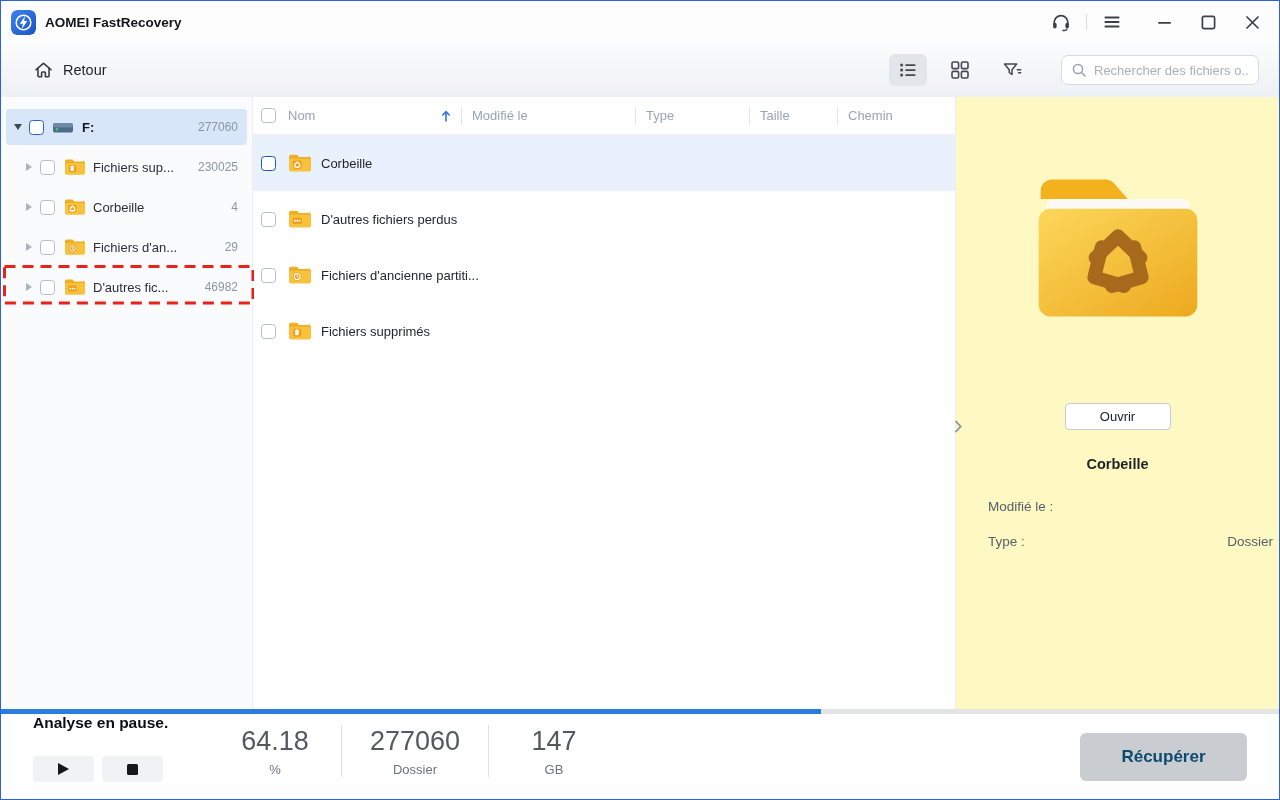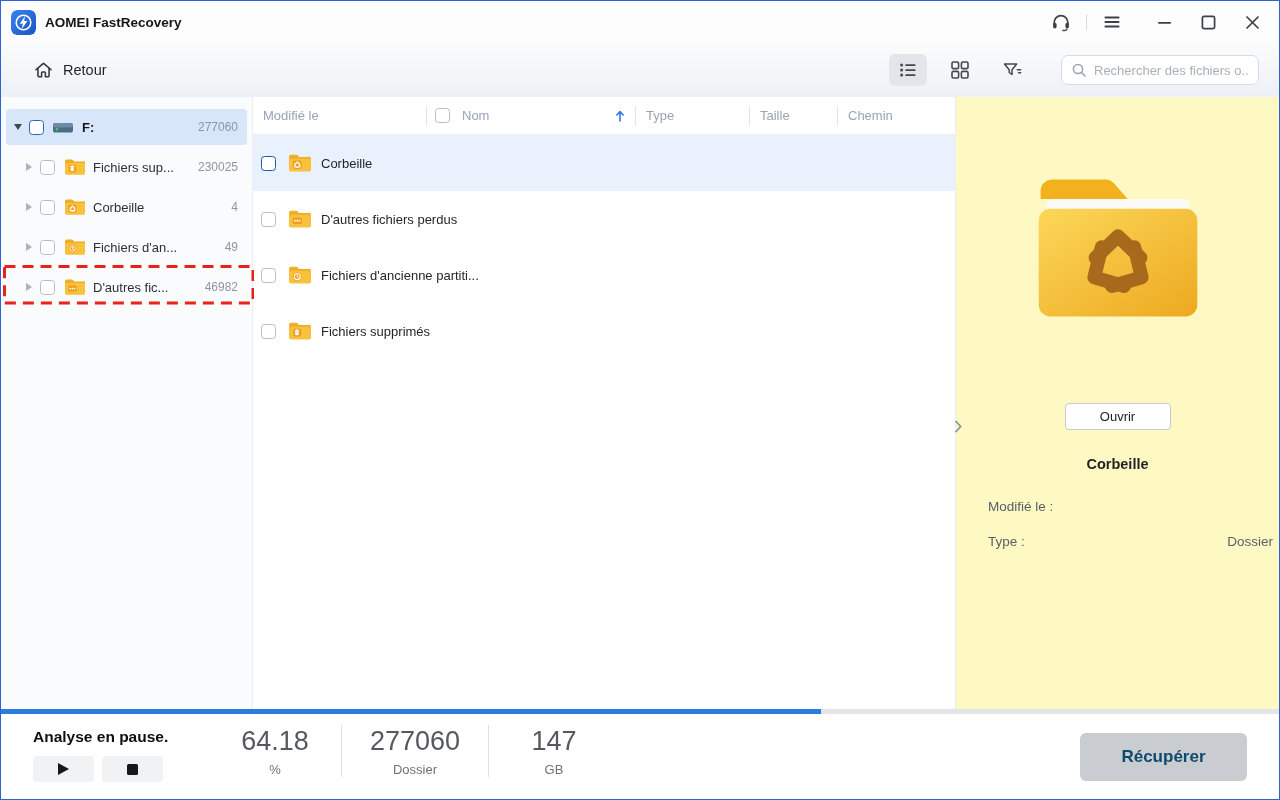--- a/index.html
+++ b/index.html
@@ -65,21 +65,21 @@
   .big-folder { position:absolute; left:50%; transform:translateX(-50%); top:64px; }
   .open-btn { position:absolute; left:50%; transform:translateX(-50%); top:306px; width:106px; height:27px; background:#fff; border:1px solid #c6cbd2; border-radius:4px; font-size:13px; color:#202327; font-family:inherit; cursor:pointer; }
   .preview-title { position:absolute; top:359px; width:100%; text-align:center; font-size:14.5px; font-weight:bold; color:#1e2126; }
   .meta-row { position:absolute; left:32px; right:6px; display:flex; justify-content:space-between; font-size:13.5px; color:#596069; }
   .meta-mod { top:402px; } .meta-type { top:437px; }
 
   
   .footer { height:90px; flex:0 0 90px; position:relative; background:#fff; }
   .progress-track { position:absolute; top:0; left:0; right:0; height:5px; background:#e3e4e6; }
   .progress-fill { height:100%; background:#2b7ce0; width:0; }
-  .status-label { position:absolute; left:32px; top:19px; font-size:15.5px; font-weight:bold; color:#0d0e10; }
+  .status-label { position:absolute; left:32px; top:5px; font-size:15.5px; font-weight:bold; color:#0d0e10; }
   .media-btns { position:absolute; left:32px; top:47px; display:flex; gap:8px; }
   .media-btn { width:61px; height:26px; background:#f1f2f4; border:none; border-radius:4px; display:flex; align-items:center; justify-content:center; cursor:pointer; }
   .play-tri { width:0; height:0; border-left:11px solid #17181a; border-top:6.5px solid transparent; border-bottom:6.5px solid transparent; }
   .stop-sq { width:11px; height:11px; background:#17181a; border-radius:1.5px; }
   .stats { position:absolute; left:208px; top:13px; display:flex; align-items:center; height:58px; }
   .stat { text-align:center; }
   .stat .val { font-size:27px; color:#55595f; line-height:32px; }
   .stat .unit { font-size:13px; color:#6d727a; margin-top:5px; }
   .stat-1 { width:132px; } .stat-2 { width:146px; } .stat-3 { width:130px; }
   .stat-div { width:1px; height:52px; background:#dde0e4; }
@@ -235,21 +235,21 @@
         <span class="caret-right"></span>
         <span class="checkbox"></span>
         <svg class="foldicon" width="22" height="18" viewBox="0 0 22 18">
           <path d="M1 4.5 V3.2 A1.7 1.7 0 0 1 2.7 1.5 h5 a1.7 1.7 0 0 1 1.3 0.6 l1.2 1.4 h8.1 A1.7 1.7 0 0 1 21 5.2 v9.6 a1.7 1.7 0 0 1 -1.7 1.7 H2.7 A1.7 1.7 0 0 1 1 14.8 z" fill="#efae26"></path>
           <rect x="1" y="5" width="20" height="11.5" rx="1.7" fill="#f9c23c"></rect>
           <circle cx="8.5" cy="10.5" r="3.9" fill="#f09e1d"></circle>
           <circle cx="8.5" cy="10.5" r="2.7" stroke="#fff" stroke-width="1" fill="none"></circle>
           <path d="M8.5 9.2 v1.5 l1.1 0.7" stroke="#fff" stroke-width="0.9" fill="none" stroke-linecap="round"></path>
         </svg>
         <span class="flabel">Fichiers d'an...</span>
-        <span class="tree-count">49</span>
+        <span class="tree-count">29</span>
       </div>
 
       <div class="tree-item">
         <svg class="tree-highlight" width="100%" height="100%" preserveAspectRatio="none">
           <rect x="1.5" y="1.5" width="99%" height="91%" fill="none" stroke="#e8231c" stroke-width="3" stroke-dasharray="11 7"></rect>
         </svg>
         <span class="caret-right"></span>
         <span class="checkbox"></span>
         <svg class="foldicon" width="22" height="18" viewBox="0 0 22 18">
           <path d="M1 4.5 V3.2 A1.7 1.7 0 0 1 2.7 1.5 h5 a1.7 1.7 0 0 1 1.3 0.6 l1.2 1.4 h8.1 A1.7 1.7 0 0 1 21 5.2 v9.6 a1.7 1.7 0 0 1 -1.7 1.7 H2.7 A1.7 1.7 0 0 1 1 14.8 z" fill="#efae26"></path>
@@ -259,30 +259,30 @@
             <circle cx="8.5" cy="10.6" r="0.85" fill="#fff"></circle>
             <circle cx="10.6" cy="10.6" r="0.85" fill="#fff"></circle>
         </svg>
         <span class="flabel">D'autres fic...</span>
         <span class="tree-count">46982</span>
       </div>
     </div>
 
     <div class="main">
       <div class="thead">
-        <div class="th th-mod">
-            <span>Modifié le</span>
-          </div>
         <div class="th th-nom">
           <span class="checkbox"></span>
           <span>Nom</span>
           <svg class="sort-arrow" width="12" height="14" viewBox="0 0 12 14" fill="none">
             <path d="M6 12 V3 M2.8 6 L6 2.6 L9.2 6" stroke="#2f7ae5" stroke-width="1.6" stroke-linecap="round" stroke-linejoin="round"></path>
           </svg>
         </div>
+        <div class="th th-mod">
+            <span>Modifié le</span>
+          </div>
         <div class="th th-type">
             <span>Type</span>
           </div>
         <div class="th th-taille">
             <span>Taille</span>
           </div>
         <div class="th th-chemin">
             <span>Chemin</span>
           </div>
       </div>

